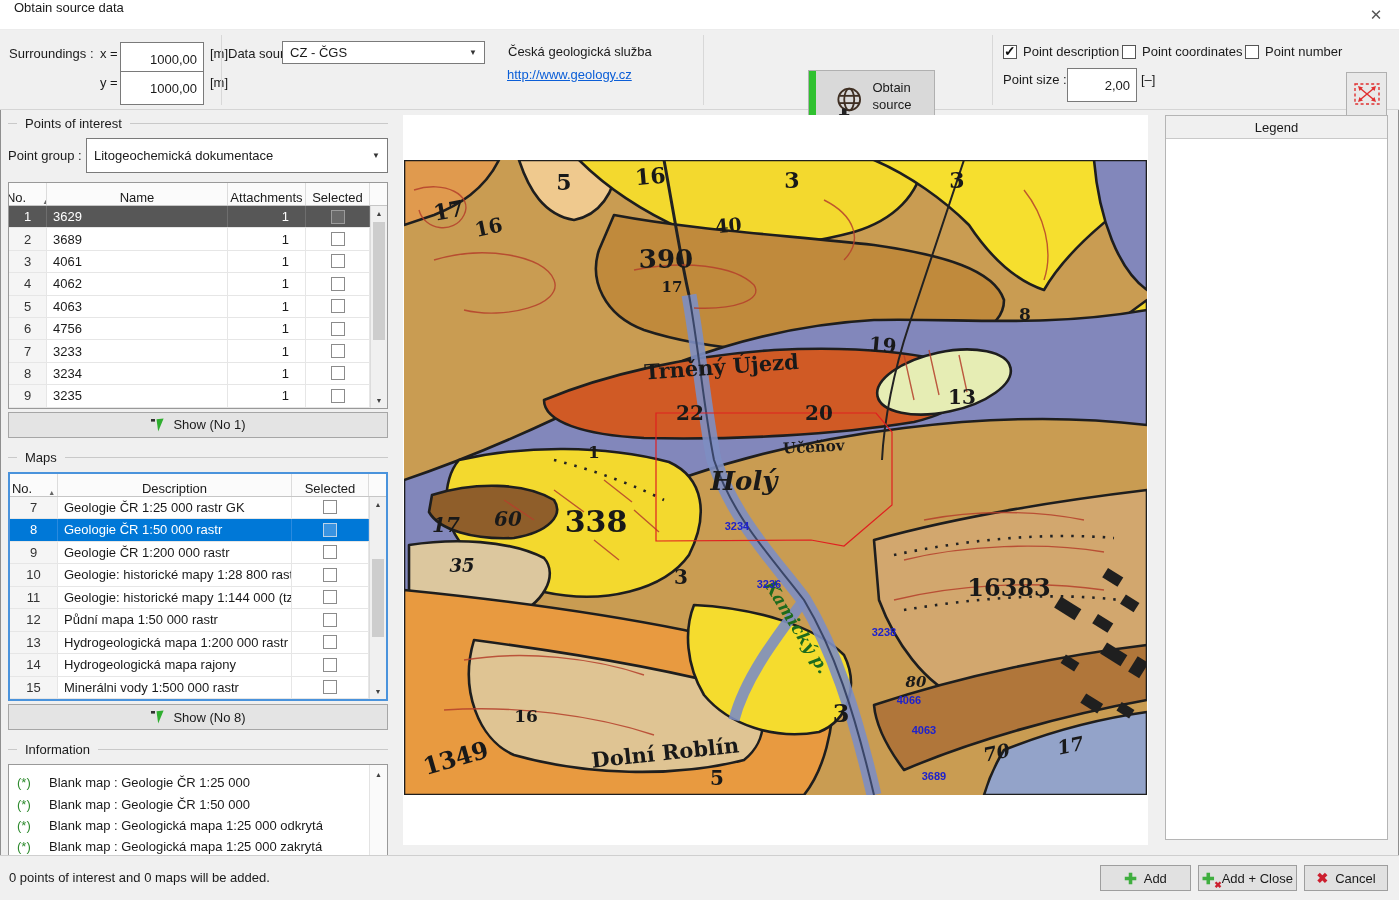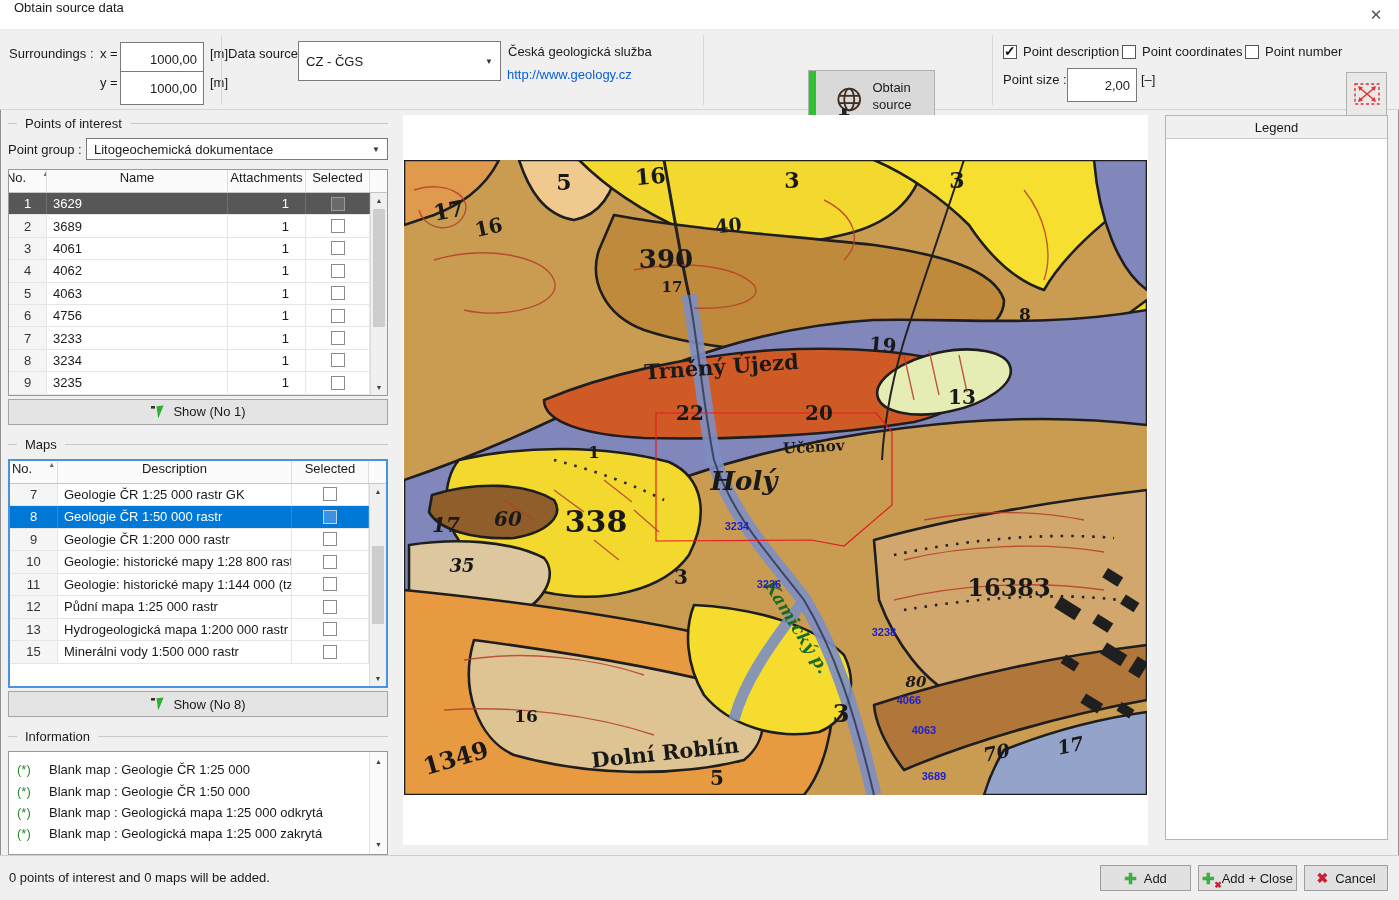--- a/index.html
+++ b/index.html
@@ -13,44 +13,44 @@
            justify-content:center;color:#555;font-size:15px;cursor:default}
   
   .toolbar{position:absolute;left:0;top:30px;width:1399px;height:80px;background:#f0f0f0;border-bottom:1px solid #d5d5d5;box-sizing:border-box}
   .toolbar .lbl{position:absolute;white-space:nowrap}
   .vline{position:absolute;top:5px;height:70px;width:1px;background:#d8d8d8}
   .tbx{position:absolute;background:#fff;border:1px solid #7a7a7a;box-sizing:border-box;
        display:flex;align-items:center;justify-content:flex-end;padding:16px 6px}
   .combo{position:absolute;background:#fff;border:1px solid #7a7a7a;box-sizing:border-box;
          display:flex;align-items:center;justify-content:space-between;padding:0 7px}
   .combo .arr{font-size:8px;color:#333;margin-left:6px}
-  .link{color:#0b5ed7;}
+  .link{color:#0b5ed7;text-decoration:underline}
   .obtain{position:absolute;left:808px;top:40px;width:127px;height:68px;background:#d9d9d9;
           border:1px solid #b0b0b0;box-sizing:border-box;display:flex;align-items:stretch;cursor:default}
   .greenbar{width:7px;background:#2fc12f}
   .obtain .body{flex:1;display:flex;align-items:center;gap:6px;padding-left:16px}
   .obtain .txt{line-height:17px}
   .chk{position:absolute;display:flex;align-items:center;gap:6px;white-space:nowrap}
   .box{width:14px;height:14px;border:1px solid #555;background:#fff;position:relative;box-sizing:border-box}
   .box.on::after{content:"✓";position:absolute;left:0px;top:-3px;font-size:14px;font-weight:bold;color:#111}
   .fitbtn{position:absolute;left:1346px;top:42px;width:41px;height:44px;background:#e9e9e9;border:1px solid #b0b0b0;
           box-sizing:border-box;display:flex;align-items:center;justify-content:center}
   
   .left{position:absolute;left:8px;top:113px;width:380px}
   .gh{display:flex;align-items:center;height:15px;margin:3px 0 7px 0}
   .gh .ln{height:1px;background:#c9c9c9;flex:1}
   .gh .ln.s{flex:0 0 9px}
   .gh .t{margin:4px 8px;color:#1a1a1a}
   .pgrow{display:flex;align-items:center;margin-bottom:9px}
   .pgrow .pl{width:78px}
-  .pgrow .combo{position:relative;flex:1;height:22px}
+  .pgrow .combo{position:relative;flex:1;height:35px}
   .table{border:1px solid #999;background:#fff;box-sizing:border-box}
   .table.focus{border:2px solid #4a93dc}
   .thead{display:flex;height:22px;background:#fbfbfb;border-bottom:1px solid #c6c6c6}
-  .thead .hc{display:flex;align-items:flex-start;justify-content:center;border-right:1px solid #dcdcdc;
+  .thead .hc{display:flex;align-items:flex-end;justify-content:center;border-right:1px solid #dcdcdc;
              box-sizing:border-box;gap:16px;overflow:hidden;white-space:nowrap}
   .sort{font-size:7px;color:#666}
   .tbody{display:flex}
   .rows{flex:1}
   .trow{display:flex;border-bottom:1px solid #e6e6e6;box-sizing:border-box}
   .pts .trow{height:22.4px}
   .mps .trow{height:22.5px}
   .c{display:flex;align-items:center;border-right:1px solid #e6e6e6;box-sizing:border-box;
      padding:0 6px;overflow:hidden;white-space:nowrap}
   .c.no{justify-content:center;background:#f5f5f5;color:#333;padding:0}
@@ -106,21 +106,21 @@
   <span class="lbl" style="left:100px;top:16px">x =</span>
   <div class="tbx" style="left:120px;top:12px;width:84px;height:22px">1000,00</div>
   <span class="lbl" style="left:210px;top:16px">[m]</span>
   <span class="lbl" style="left:100px;top:45px">y =</span>
   <div class="tbx" style="left:120px;top:41px;width:84px;height:22px">1000,00</div>
   <span class="lbl" style="left:210px;top:45px">[m]</span>
 
   <div class="vline" style="left:221px"></div>
 
   <span class="lbl" style="left:228px;top:16px">Data source :</span>
-  <div class="combo" style="left:298px;top:11px;width:203px;height:40px">
+  <div class="combo" style="left:282px;top:11px;width:203px;height:23px">
     <span>CZ - ČGS</span>
     <span class="arr">▼</span>
   </div>
   <span class="lbl" style="left:508px;top:14px">Česká geologická služba</span>
   <span class="lbl link" style="left:507px;top:37px">http://www.geology.cz</span>
 
   <div class="vline" style="left:703px"></div>
 
   <div class="obtain">
     <div class="greenbar"></div>
@@ -352,28 +352,35 @@
           </div>
           <div class="trow">
             <div class="c no">11</div>
             <div class="c desc">Geologie: historické mapy 1:144 000 (tzv. I</div>
             <div class="c sel">
               <div class="cb"></div>
             </div>
           </div>
           <div class="trow">
             <div class="c no">12</div>
-            <div class="c desc">Půdní mapa 1:25 000 rastr</div>
+            <div class="c desc">Půdní mapa 1:50 000 rastr</div>
             <div class="c sel">
               <div class="cb"></div>
             </div>
           </div>
           <div class="trow">
             <div class="c no">13</div>
             <div class="c desc">Hydrogeologická mapa 1:200 000 rastr</div>
+            <div class="c sel">
+              <div class="cb"></div>
+            </div>
+          </div>
+          <div class="trow">
+            <div class="c no">14</div>
+            <div class="c desc">Hydrogeologická mapa rajony</div>
             <div class="c sel">
               <div class="cb"></div>
             </div>
           </div>
           <div class="trow">
             <div class="c no">15</div>
             <div class="c desc">Minerálni vody 1:500 000 rastr</div>
             <div class="c sel">
               <div class="cb"></div>
             </div>

